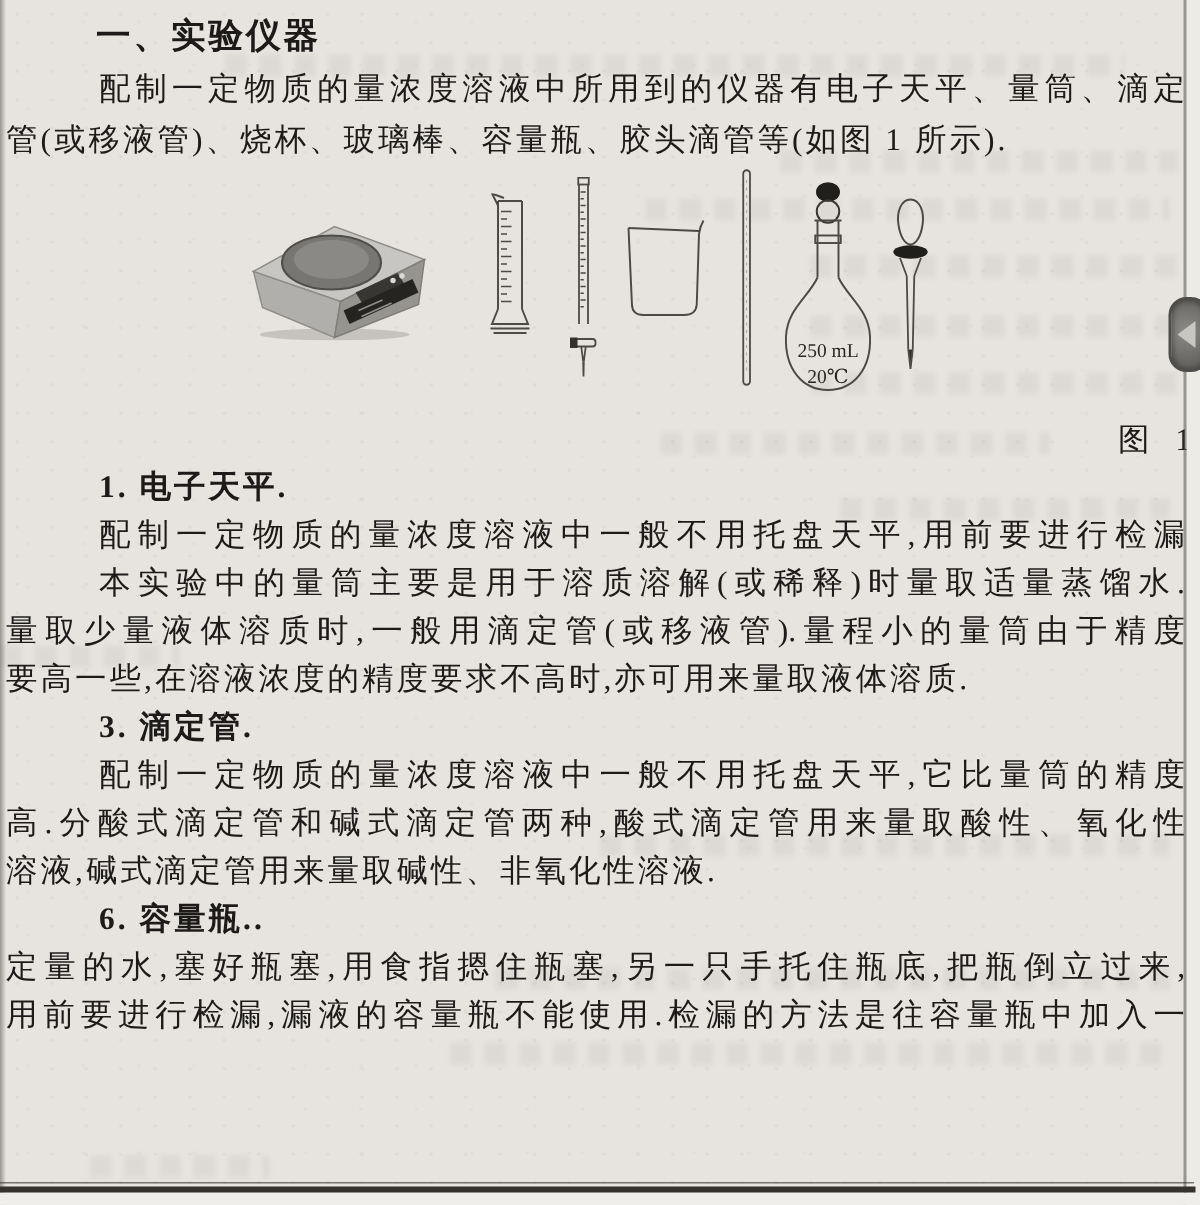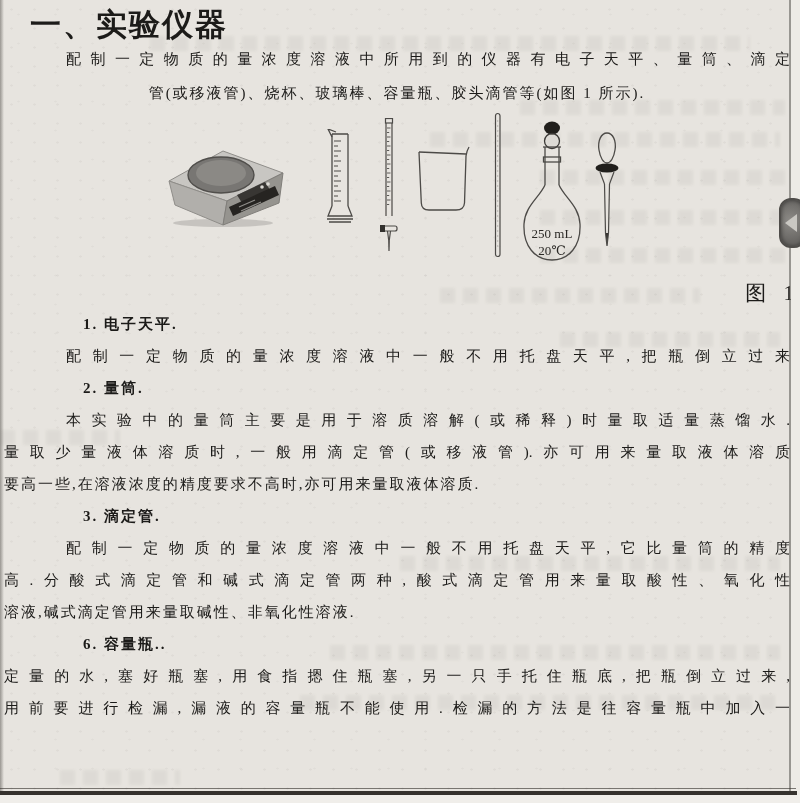--- a/index.html
+++ b/index.html
@@ -39,31 +39,31 @@
     padding:0; cursor:pointer;
   }
   .nav-arrow .tri {
     position:absolute; left:4px; top:14px; width:0; height:0;
     border-top:9px solid transparent; border-bottom:9px solid transparent;
     border-right:12px solid #c9c7c2;
   }
   
   .content { position:relative; z-index:2; padding-top:8px; }
   .title {
-    margin:0 0 0 30px; font-size:31px; font-weight:bold;
-    line-height:34px; height:34px; letter-spacing:2px;
+    margin:0 0 0 64px; font-size:23px; font-weight:bold;
+    line-height:34px; height:34px; letter-spacing:2px;font-family:Liberation Mono, monospace;
   }
   .line {
-    margin:0 10px 0 4px; font-size:15px; line-height:32px; height:32px;
+    margin:0 10px 0 4px; font-size:21px; line-height:32px; height:32px;
     letter-spacing:2px; overflow:hidden;
   }
-  .intro-line { line-height:34px; height:34px;text-align:center; }
+  .intro-line { line-height:34px; height:34px; }
   .fill { text-align:justify; text-align-last:justify; letter-spacing:0; }
   .indent { text-indent:62px; }
-  .heading { font-weight:bold; text-indent:62px;padding-left:17px; }
+  .heading { font-weight:bold; text-indent:62px; }
   .caption { height:30px; line-height:30px; text-align:right; font-size:21px; letter-spacing:6px;font-family:Liberation Serif, serif; }
   
   .figure { position:relative; height:168px; }
   .figure svg { position:absolute; }
   .svg-balance   { left:163px; top:33px; }
   .svg-cylinder  { left:326px; top:19px; }
   .svg-burette   { left:379px; top:8px;  }
   .svg-beaker    { left:416px; top:36px; }
   .svg-rod       { left:493px; top:2px;  }
   .svg-flask     { left:519px; top:10px; }
@@ -168,25 +168,24 @@
           <path d="M18.5,54 L19.5,103 M23.5,54 L22.5,103"></path>
           <path d="M19.5,103 L21,116 L22.5,103" fill="#33312e"></path>
         </g>
       </svg>
 
     </div>
 
     <div class="caption">图 1</div>
 
     <div class="line heading">1. 电子天平.</div>
-    <div class="line indent fill">配制一定物质的量浓度溶液中一般不用托盘天平,把瓶倒立过来</div>
-
-    <div class="line heading">2. 量筒.</div>
+    <div class="line indent fill">配制一定物质的量浓度溶液中一般不用托盘天平,用前要进行检漏</div>
+
     <div class="line indent fill">本实验中的量筒主要是用于溶质溶解(或稀释)时量取适量蒸馏水.</div>
-    <div class="line fill">量取少量液体溶质时,一般用滴定管(或移液管).亦可用来量取液体溶质</div>
+    <div class="line fill">量取少量液体溶质时,一般用滴定管(或移液管).量程小的量筒由于精度</div>
     <div class="line">要高一些,在溶液浓度的精度要求不高时,亦可用来量取液体溶质.</div>
 
     <div class="line heading">3. 滴定管.</div>
     <div class="line indent fill">配制一定物质的量浓度溶液中一般不用托盘天平,它比量筒的精度</div>
     <div class="line fill">高.分酸式滴定管和碱式滴定管两种,酸式滴定管用来量取酸性、氧化性</div>
     <div class="line">溶液,碱式滴定管用来量取碱性、非氧化性溶液.</div>
 
     <div class="line heading">6. 容量瓶..</div>
     <div class="line fill">定量的水,塞好瓶塞,用食指摁住瓶塞,另一只手托住瓶底,把瓶倒立过来,</div>
     <div class="line fill">用前要进行检漏,漏液的容量瓶不能使用.检漏的方法是往容量瓶中加入一</div>

